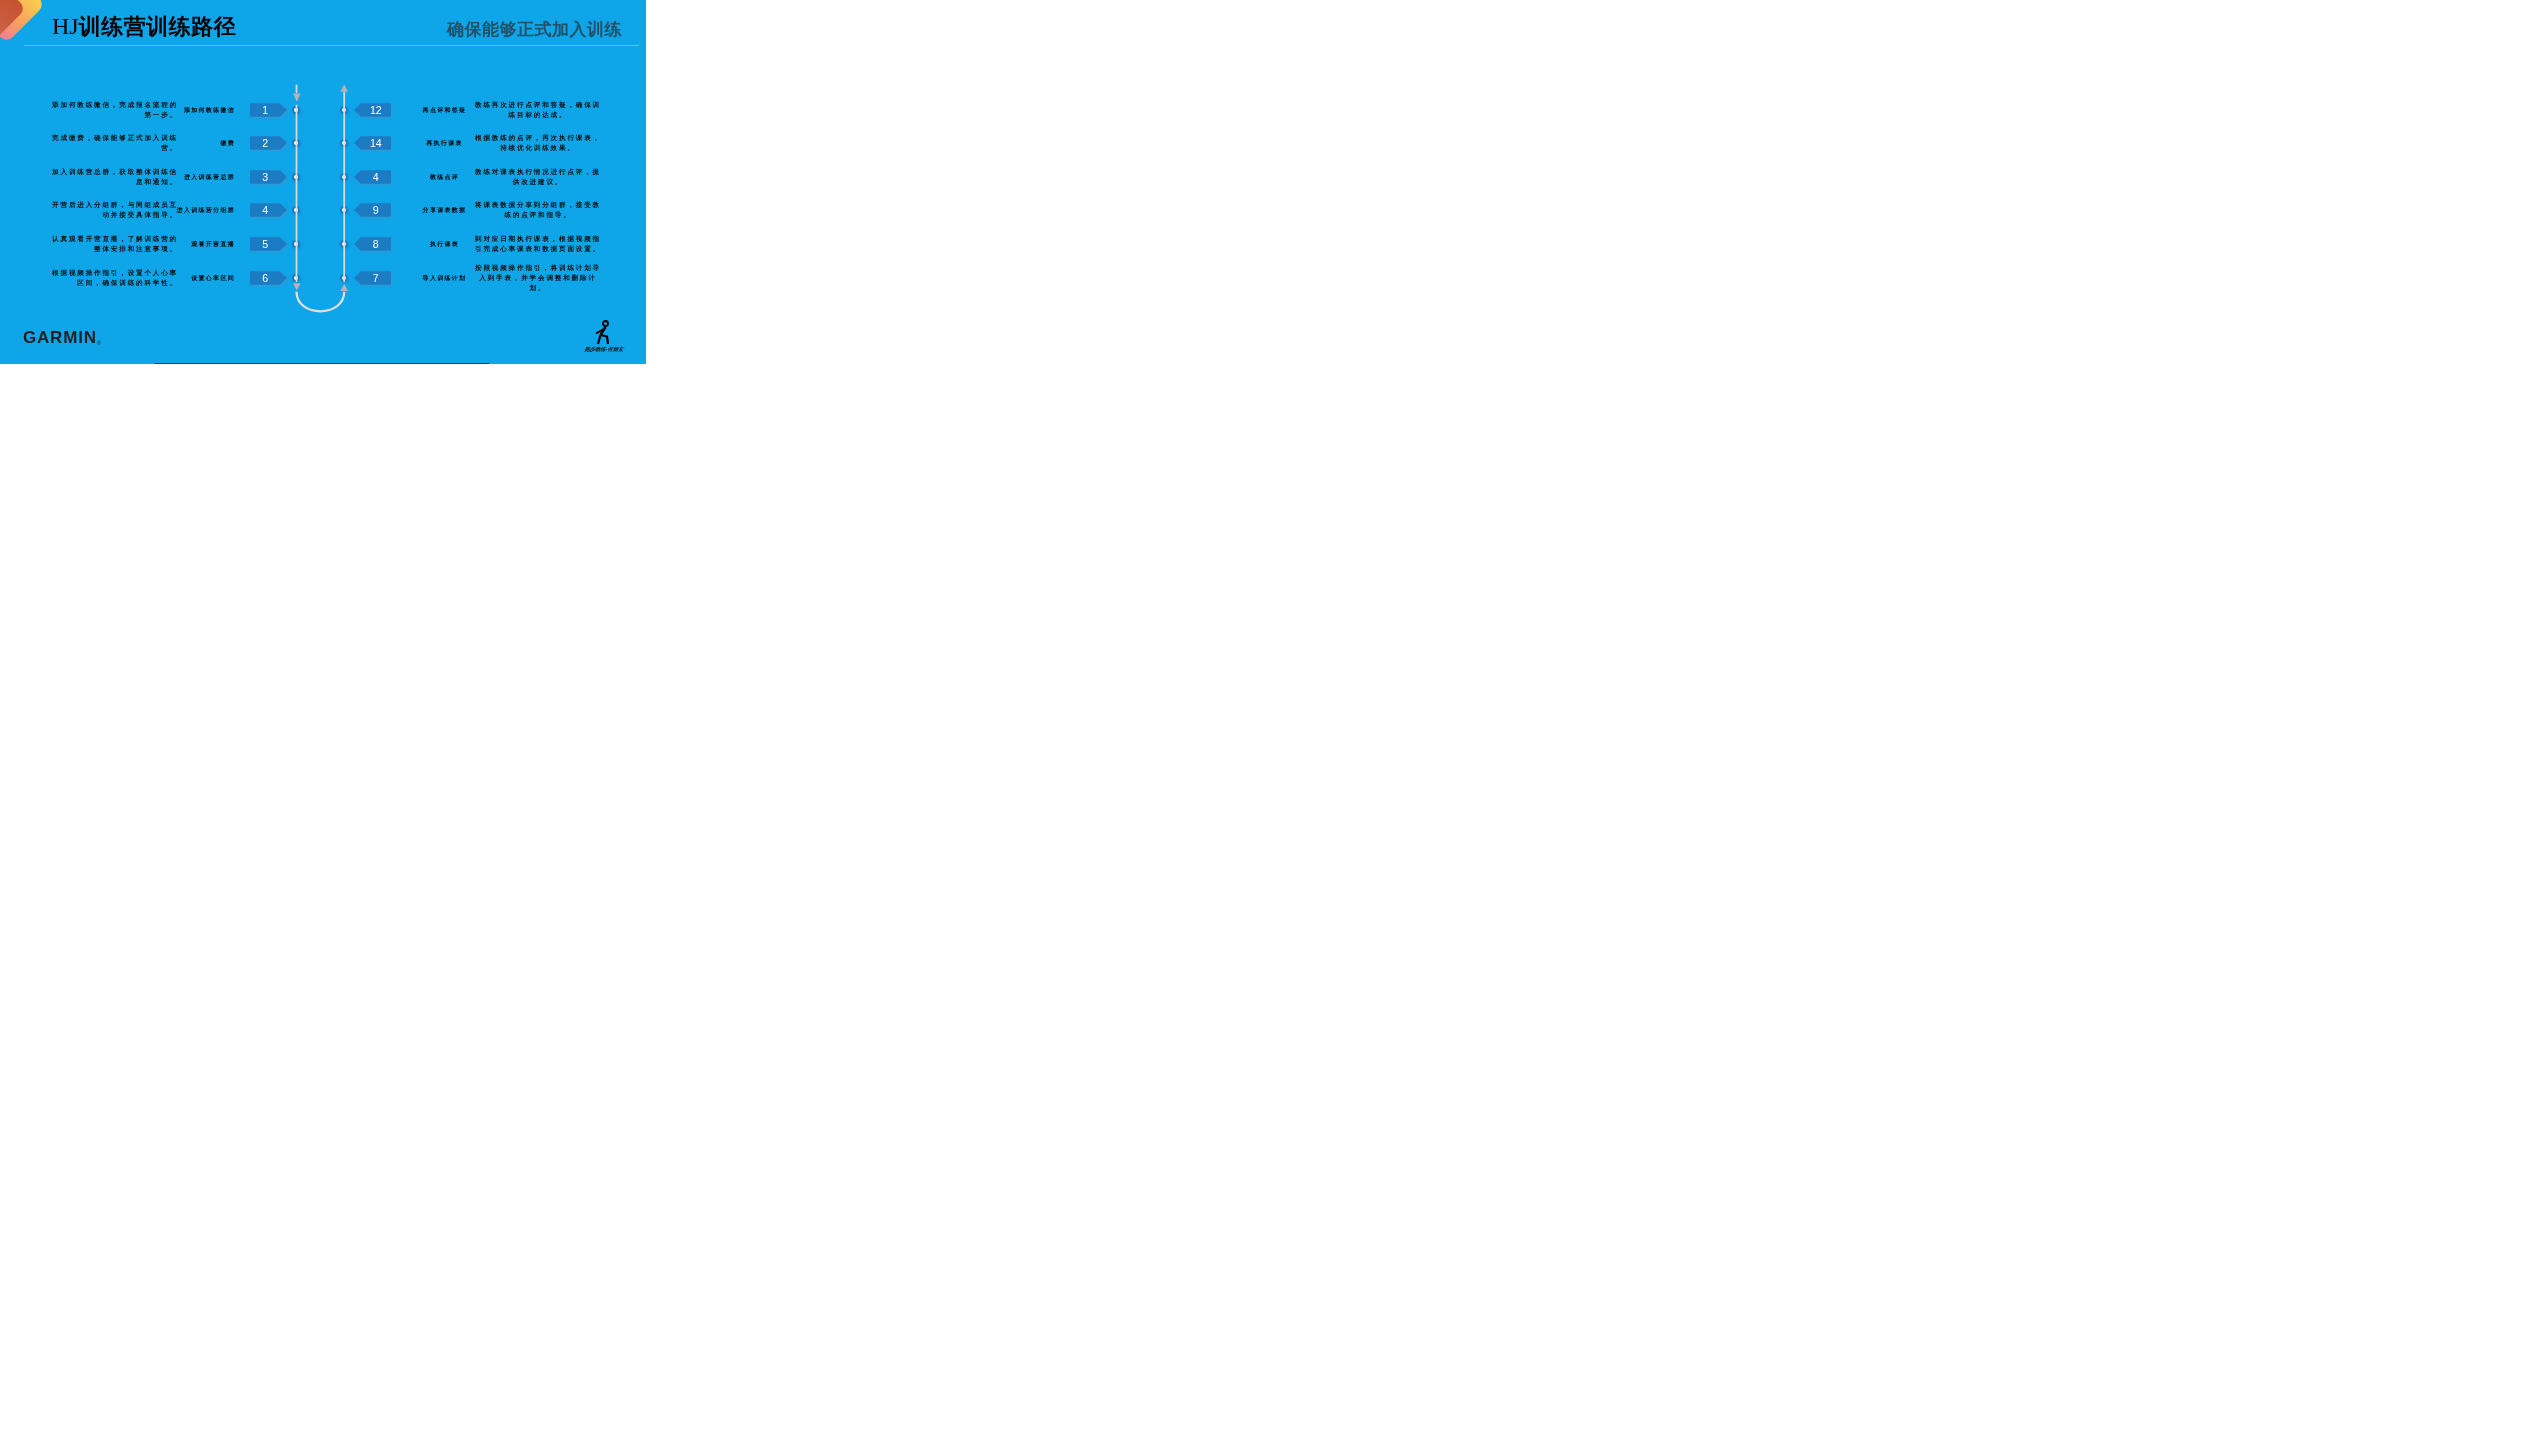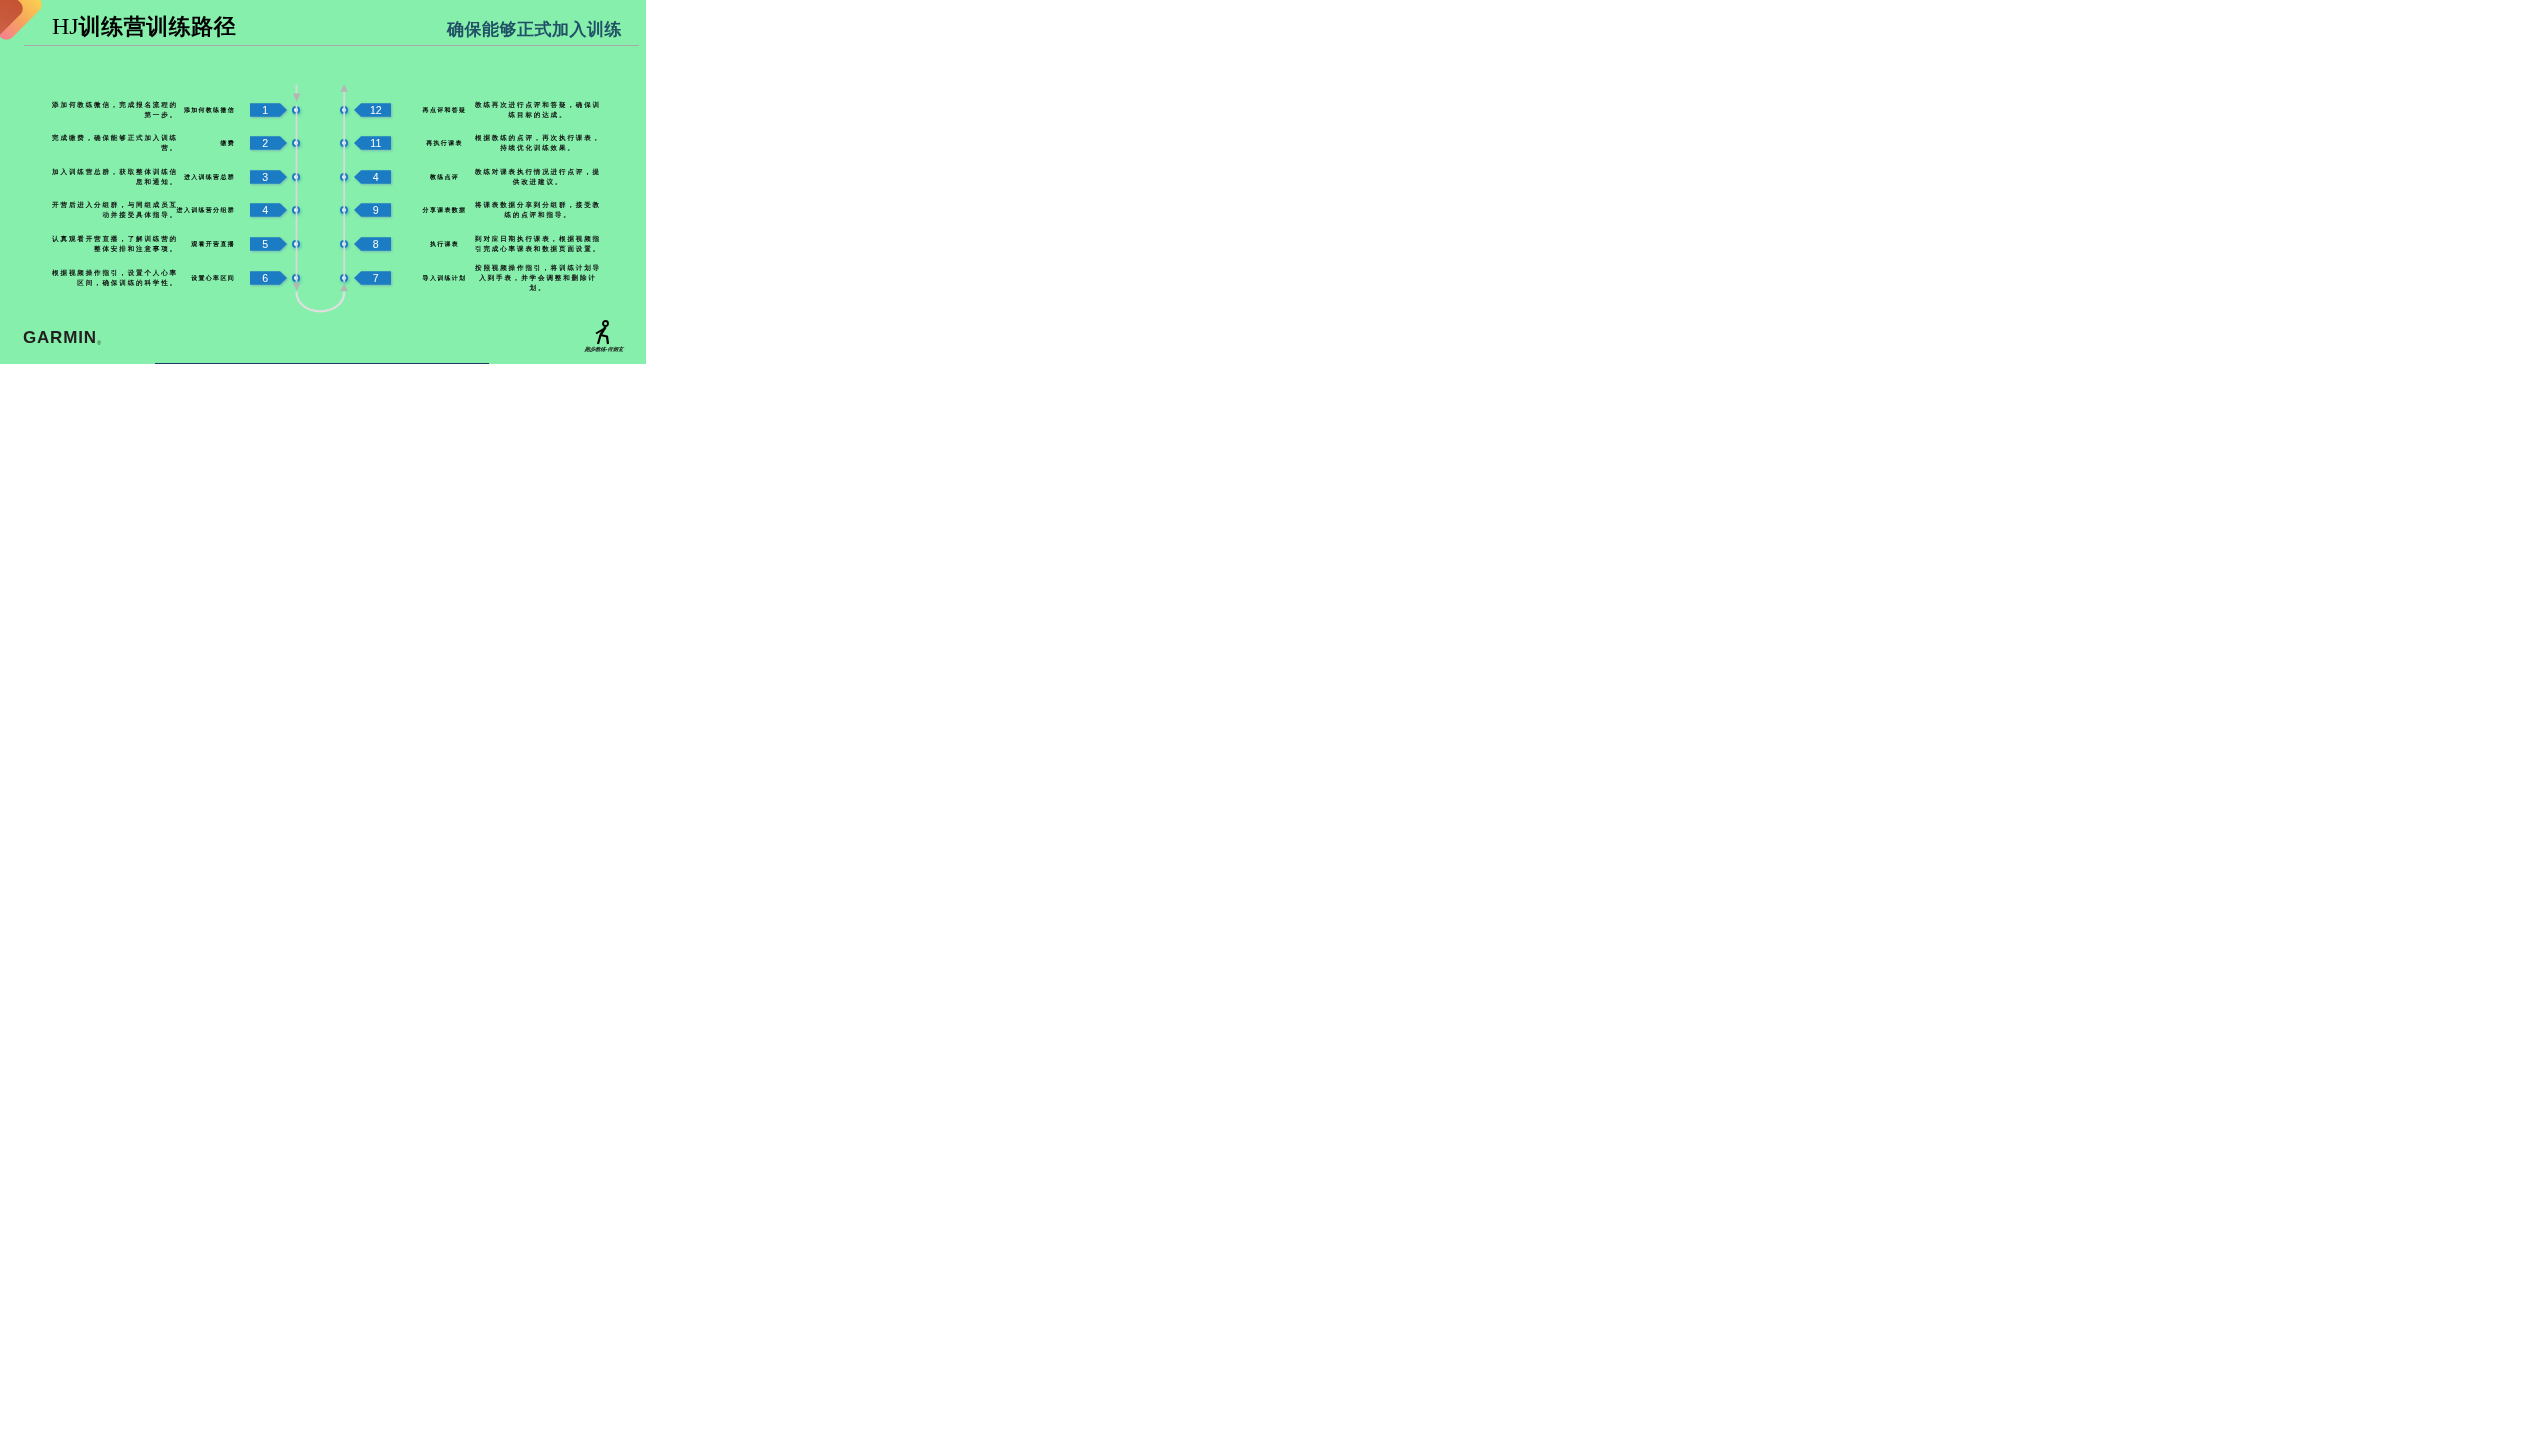--- a/index.html
+++ b/index.html
@@ -1,16 +1,16 @@
 <!DOCTYPE html>
 <html style="font-size:8px"><head>
 <meta charset="utf-8">
 <style>
   html,body{margin:0;padding:0;background:#ffffff;}
-  .stage{position:relative;width:646px;height:364px;overflow:hidden;background:#86efac;
+  .stage{position:relative;width:646px;height:364px;overflow:hidden;background:#0ea5e9;
          font-family:"Liberation Sans","DejaVu Sans",sans-serif;}
 
   
   .deco{position:absolute;left:0;top:0;width:81px;height:71px;z-index:3;pointer-events:none;}
   .deco-back{position:absolute;left:-21px;top:-23px;width:55px;height:55px;border-radius:9px;
              transform:rotate(45deg);
              background:linear-gradient(180deg,#FBD24E 0%,#F6A25E 55%,#F57F92 100%);}
   .deco-front{position:absolute;left:-33px;top:-16px;width:49px;height:49px;border-radius:8px;
               transform:rotate(45deg);
               background:linear-gradient(160deg,#C24E2C 0%,#C85A3C 55%,#CE6B4E 100%);}
@@ -111,21 +111,21 @@
   <div class="row row-1">
     <div class="desc left">完成缴费，确保能够正式加入训练
 营。</div>
     <div class="lbl left">缴费</div>
     <div class="badge-wrap left">
         <div class="badge">2</div>
       </div>
     <div class="node left-node"></div>
     <div class="node right-node"></div>
     <div class="badge-wrap right">
-        <div class="badge">11</div>
+        <div class="badge">14</div>
       </div>
     <div class="lbl right">再执行课表</div>
     <div class="desc right">根据教练的点评，再次执行课表，
 持续优化训练效果。</div>
   </div>
 
   <div class="row row-2">
     <div class="desc left">加入训练营总群，获取整体训练信
 息和通知。</div>
     <div class="lbl left">进入训练营总群</div>

